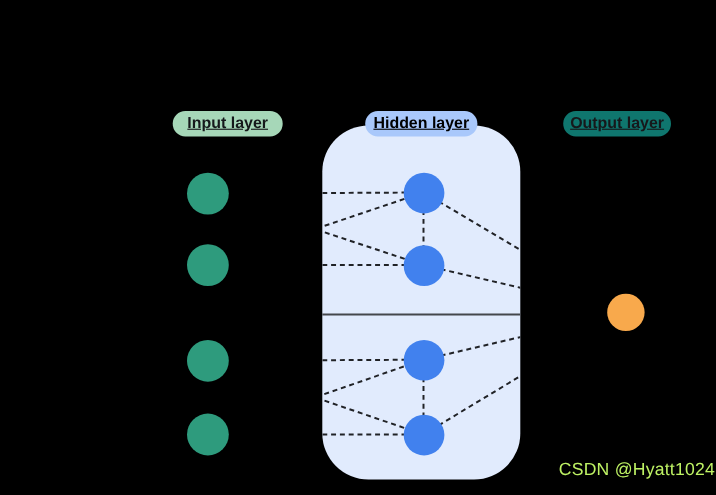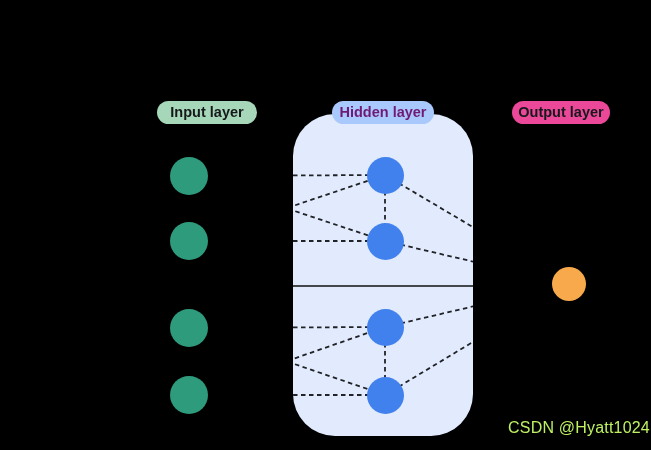--- a/index.html
+++ b/index.html
@@ -38,20 +38,21 @@
     position: absolute;
     top: 101px;
     height: 23px;
     line-height: 23px;
     border-radius: 12px;
     text-align: center;
     font-size: 14.5px;
     font-weight: 700;
     z-index: 4;
     white-space: nowrap;
+    text-decoration: underline;
   }
   .pill-input  { left: 157px; width: 100px; }
   .pill-hidden { left: 332px; width: 102px; }
   .pill-output { left: 512px; width: 98px; }
   .watermark {
     position: absolute;
     left: 508px;
     top: 419px;
     font-size: 16px;
     font-weight: 400;
@@ -99,19 +100,19 @@
       <div class="node" style="left: 170px; top: 376px; width: 38px; height: 38px; background: rgb(46, 155, 125);"></div>
       <div class="node" style="left: 366.5px; top: 156.5px; width: 37px; height: 37px; background: rgb(65, 129, 238);"></div>
       <div class="node" style="left: 366.5px; top: 222.5px; width: 37px; height: 37px; background: rgb(65, 129, 238);"></div>
       <div class="node" style="left: 366.5px; top: 308.5px; width: 37px; height: 37px; background: rgb(65, 129, 238);"></div>
       <div class="node" style="left: 366.5px; top: 376.5px; width: 37px; height: 37px; background: rgb(65, 129, 238);"></div>
       <div class="node" style="left: 552px; top: 267px; width: 34px; height: 34px; background: rgb(248, 169, 76);"></div>
     </div>
 
   <div class="pill pill-input" style="background: rgb(166, 215, 184); color: rgb(22, 24, 27);">Input layer</div>
 
-  <div class="pill pill-hidden" style="background: rgb(169, 200, 251); color: #701a75;">Hidden layer</div>
+  <div class="pill pill-hidden" style="background: rgb(169, 200, 251); color: #000000;">Hidden layer</div>
 
-  <div class="pill pill-output" style="background: #ec4899; color: rgb(22, 24, 27);">Output layer</div>
+  <div class="pill pill-output" style="background: #0f766e; color: rgb(22, 24, 27);">Output layer</div>
 
   <div class="watermark" style="color: #bef264;">CSDN @Hyatt1024</div>
 
 </div>
 
 </body></html>

